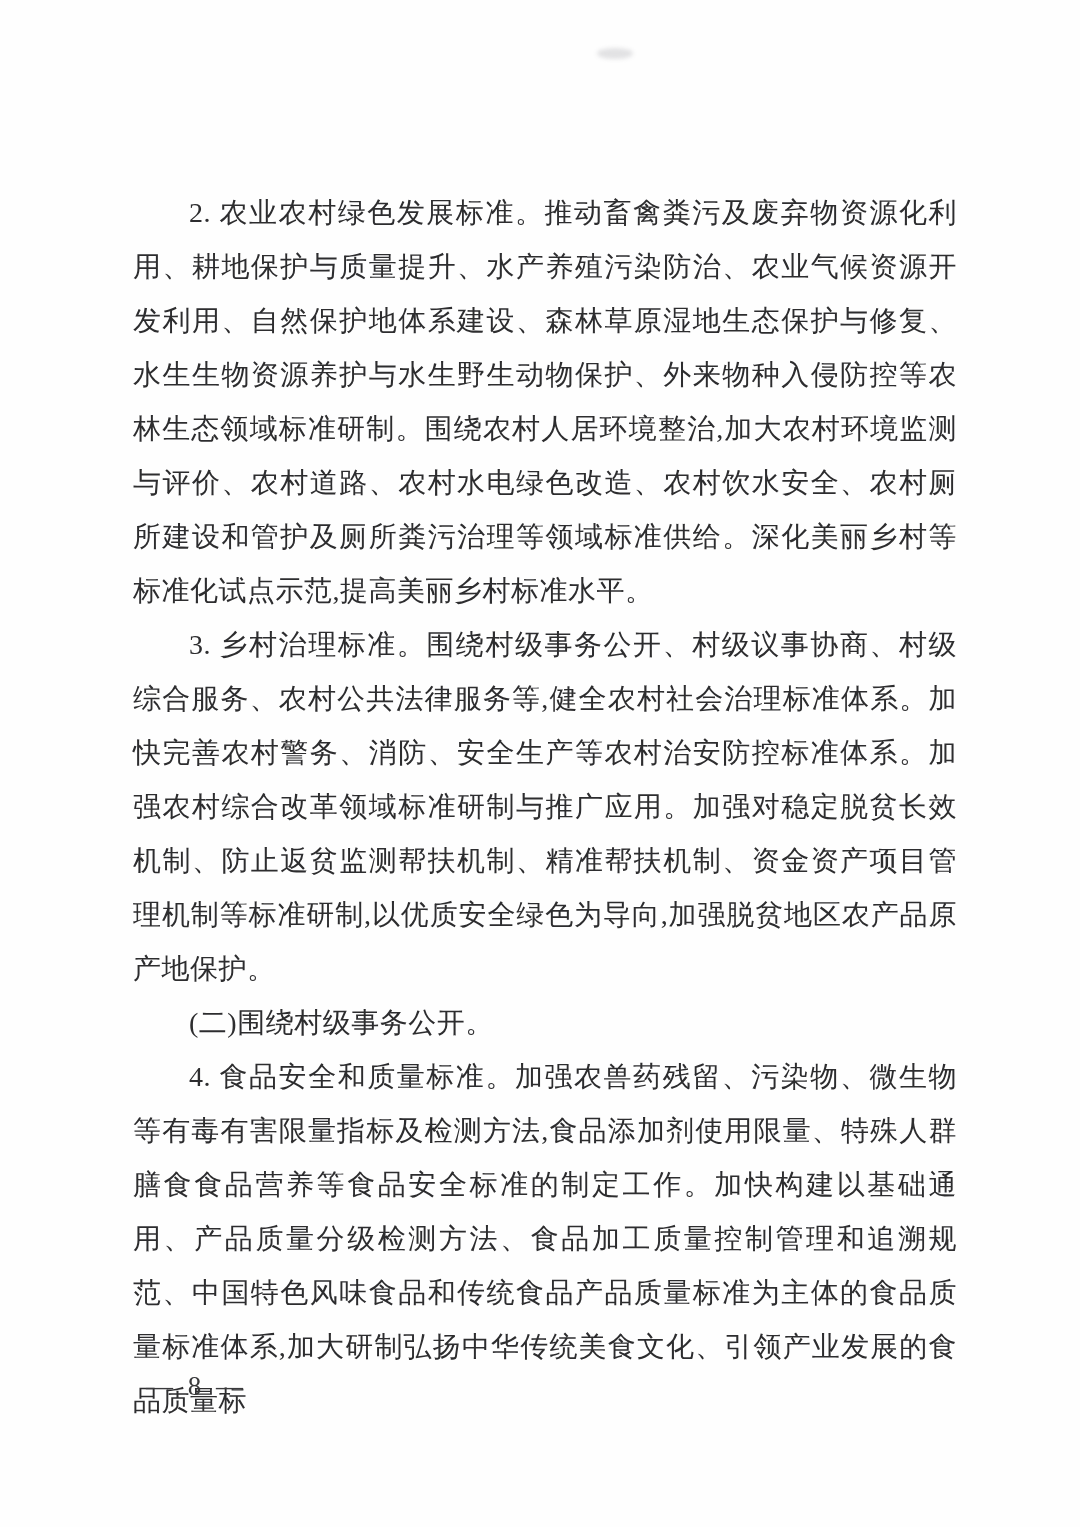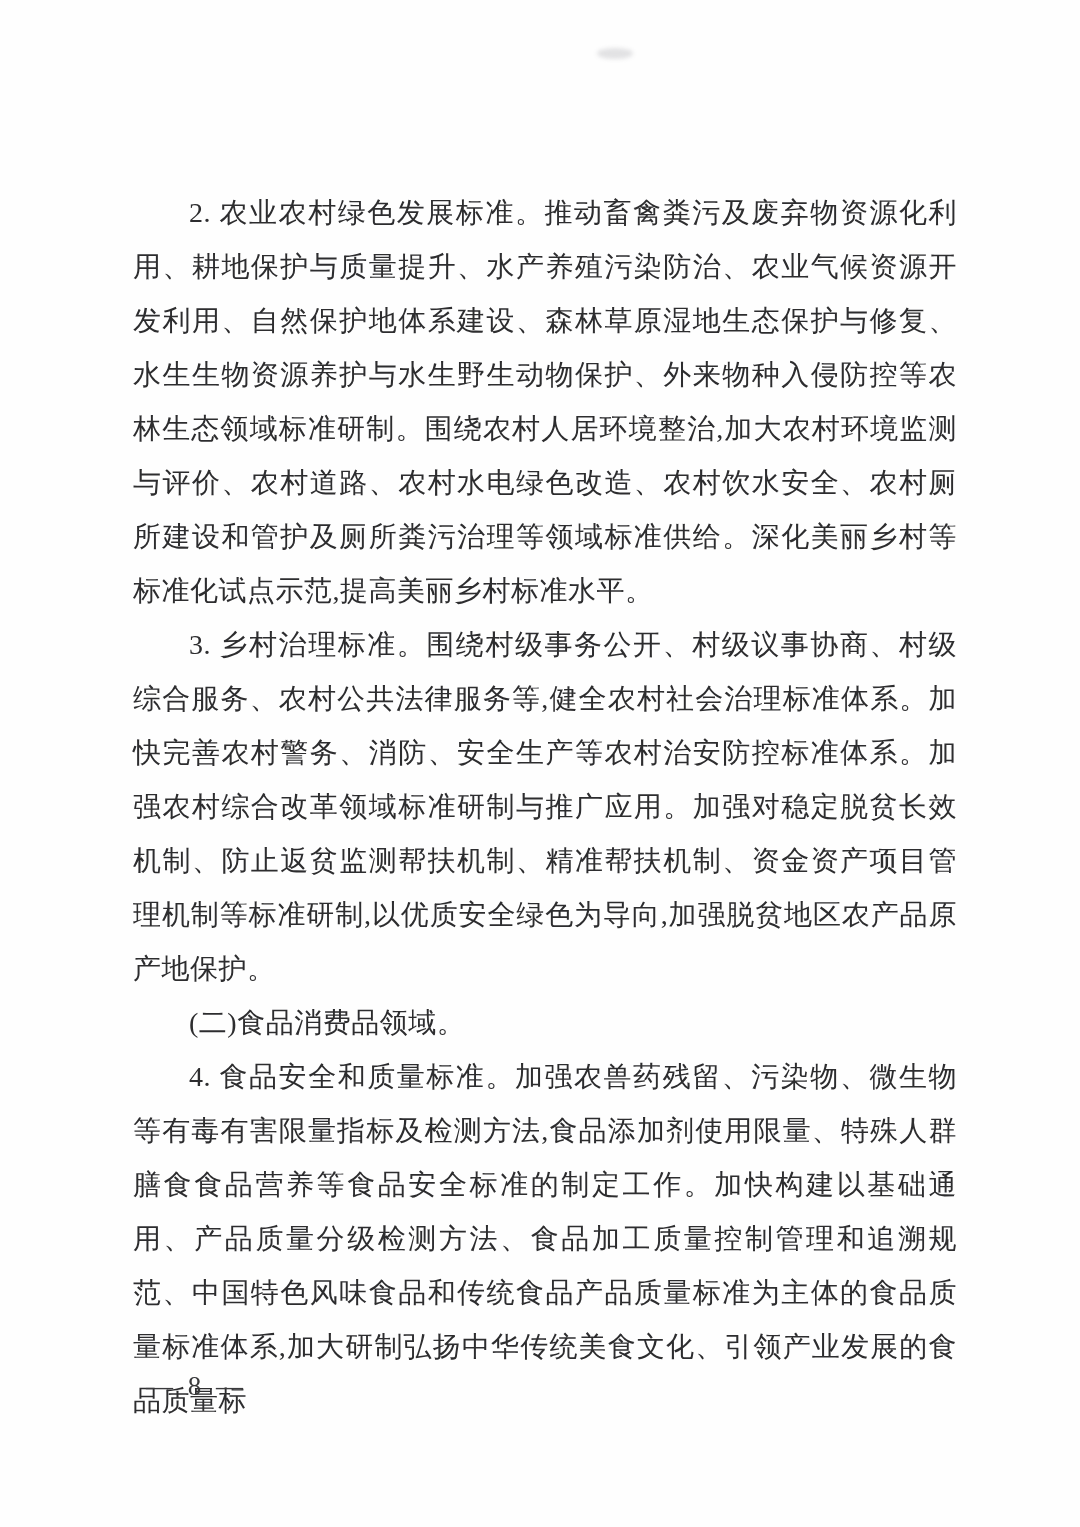--- a/index.html
+++ b/index.html
@@ -63,19 +63,19 @@
 </head>
 <body>
 
 <div class="page">
 
   <div class="smudge"></div>
 
   <div class="text-block">
     <p>2. 农业农村绿色发展标准。推动畜禽粪污及废弃物资源化利用、耕地保护与质量提升、水产养殖污染防治、农业气候资源开发利用、自然保护地体系建设、森林草原湿地生态保护与修复、水生生物资源养护与水生野生动物保护、外来物种入侵防控等农林生态领域标准研制。围绕农村人居环境整治,加大农村环境监测与评价、农村道路、农村水电绿色改造、农村饮水安全、农村厕所建设和管护及厕所粪污治理等领域标准供给。深化美丽乡村等标准化试点示范,提高美丽乡村标准水平。</p>
     <p>3. 乡村治理标准。围绕村级事务公开、村级议事协商、村级综合服务、农村公共法律服务等,健全农村社会治理标准体系。加快完善农村警务、消防、安全生产等农村治安防控标准体系。加强农村综合改革领域标准研制与推广应用。加强对稳定脱贫长效机制、防止返贫监测帮扶机制、精准帮扶机制、资金资产项目管理机制等标准研制,以优质安全绿色为导向,加强脱贫地区农产品原产地保护。</p>
-    <p>(二)食品消费品领域。</p>
+    <p>(二)围绕村级事务公开。</p>
     <p>4. 食品安全和质量标准。加强农兽药残留、污染物、微生物等有毒有害限量指标及检测方法,食品添加剂使用限量、特殊人群膳食食品营养等食品安全标准的制定工作。加快构建以基础通用、产品质量分级检测方法、食品加工质量控制管理和追溯规范、中国特色风味食品和传统食品产品质量标准为主体的食品质量标准体系,加大研制弘扬中华传统美食文化、引领产业发展的食品质量标</p>
   </div>
 
   <div class="page-footer">— 8 —</div>
 
 </div>
 
 </body></html>

